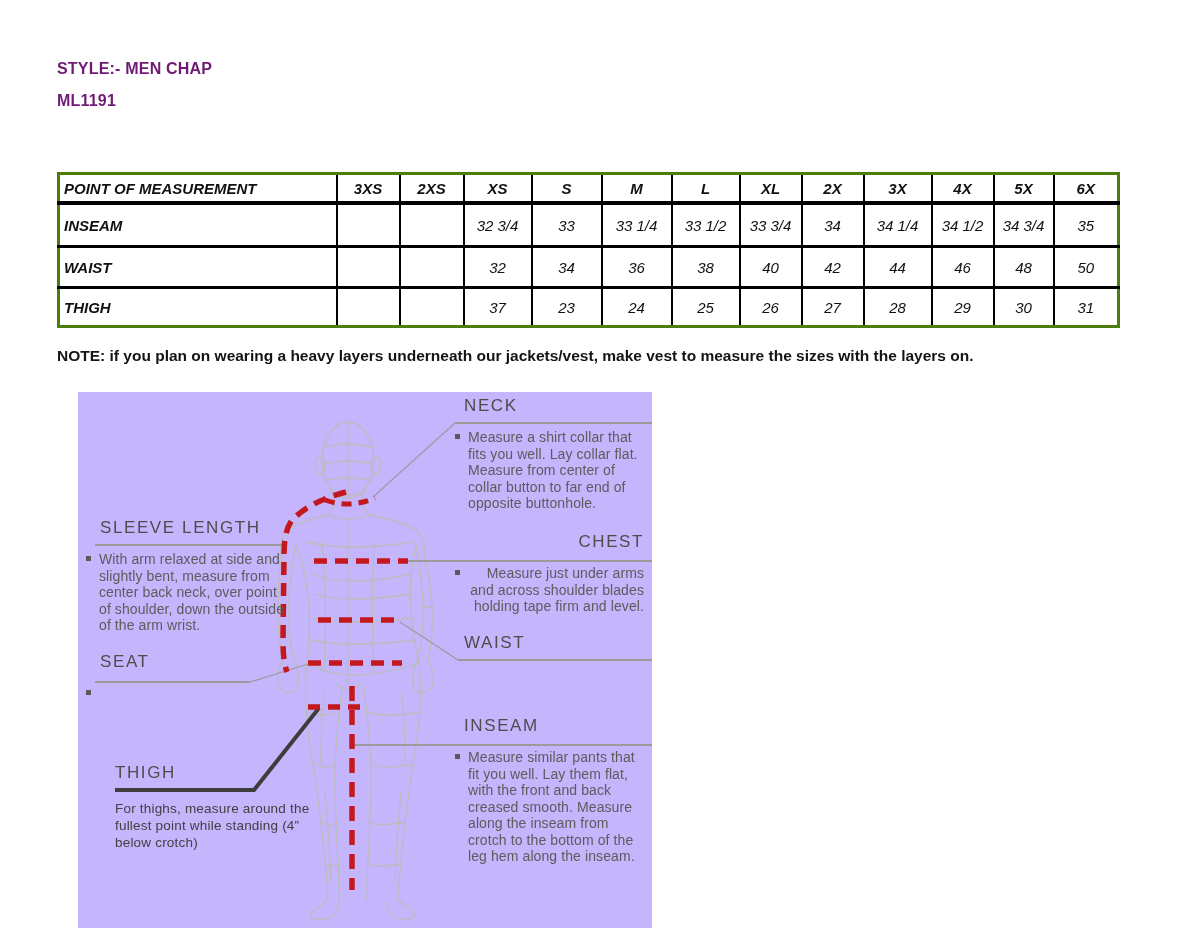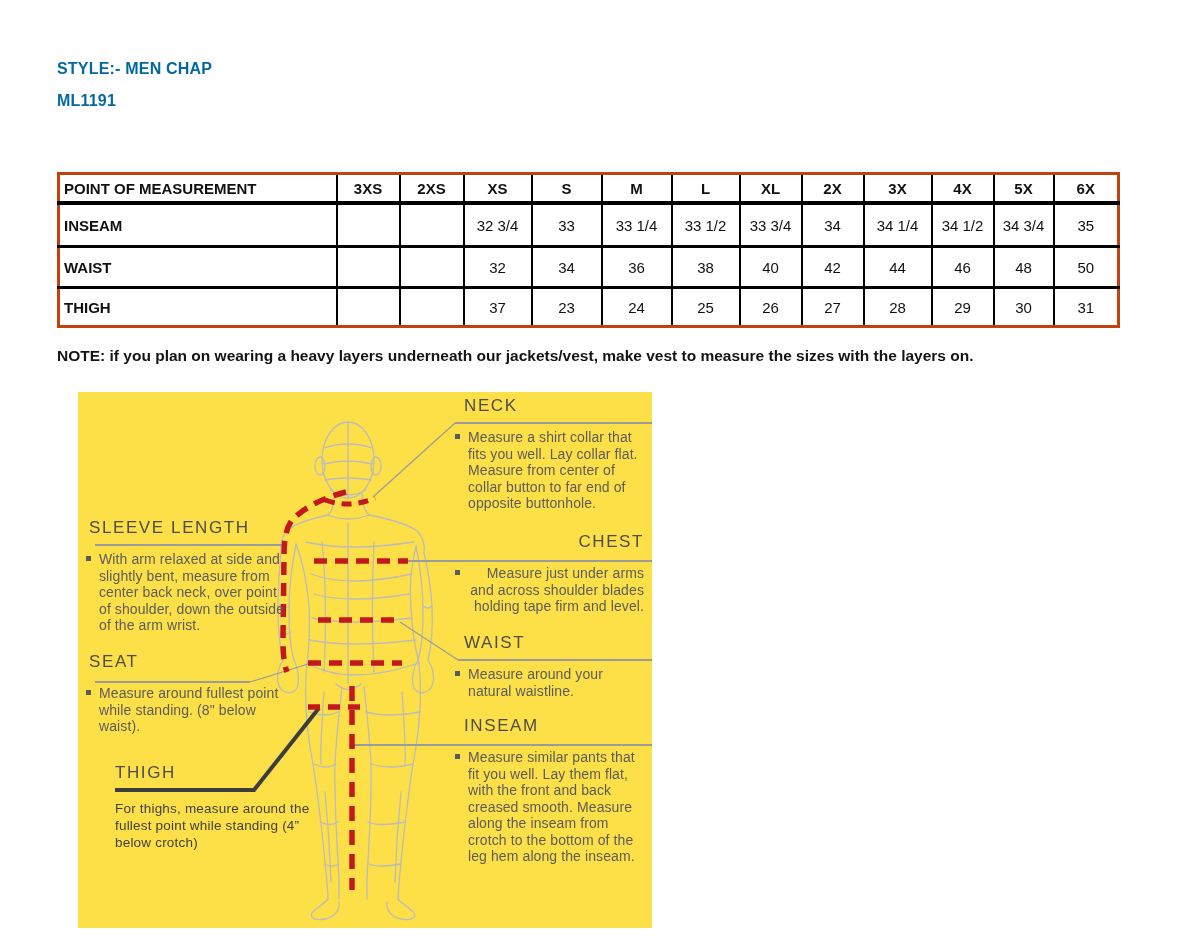--- a/index.html
+++ b/index.html
@@ -1,46 +1,47 @@
 <!DOCTYPE html>
 <html><head>
 <meta charset="utf-8">
 <style>
   html,body{margin:0;padding:0;}
   body{
     width:1200px;height:948px;position:relative;background:#ffffff;
     font-family:"Liberation Sans", sans-serif;color:#1a1a1a;overflow:hidden;
   }
   
-  .doc-line{position:absolute;left:57px;font-weight:bold;font-size:16px;letter-spacing:.2px;color:#0369a1;}
+  .doc-line{position:absolute;left:57px;font-weight:bold;font-size:16px;letter-spacing:.2px;color:#701a75;}
   #style-label{top:60px;}
   #style-code{top:92px;}
   
   #size-table{
     position:absolute;left:57px;top:172px;width:1060px;
     border-collapse:collapse;table-layout:fixed;
-    border:3px solid #c2410c;
+    border:3px solid #4d7c0f;
+    font-style:italic;
   }
   #size-table td{
     border:2px solid #000;font-size:15px;text-align:center;padding:0;
     color:#111;overflow:hidden;white-space:nowrap;
   }
   #size-table thead td{height:26px;font-weight:bold;border-bottom:4px solid #000;}
   #size-table tbody td{border-top-width:3px;text-align:center;}
   #size-table tbody tr:nth-child(1) td{height:40px;}
   #size-table tbody tr:nth-child(2) td{height:38px;}
   #size-table tbody tr:nth-child(3) td{height:36px;}
   #size-table td.rowlabel{text-align:left;padding-left:4px;font-weight:bold;}
   #size-table thead td.rowlabel{padding-left:4px;}
   tr[data-row="inseam"] td:nth-child(9),
   tr[data-row="inseam"] td:nth-child(13){text-align:left;padding-left:8px;}
   
   #note-line{position:absolute;left:57px;top:347px;width:960px;font-weight:bold;font-size:15.5px;color:#141414;}
   
-  #diagram{position:absolute;left:78px;top:392px;width:574px;height:536px;background:#fde047;}
+  #diagram{position:absolute;left:78px;top:392px;width:574px;height:536px;background:#c4b5fd;}
   #diagram svg{position:absolute;left:0;top:0;}
   .section{position:absolute;}
   .section h3{
     margin:0;font-size:17px;line-height:20px;font-weight:normal;
     color:#4d4d4d;letter-spacing:1.6px;
   }
   .section .body{
     position:relative;margin-top:13px;font-size:14px;line-height:16.5px;
     color:#5c5c5c;letter-spacing:.1px;
   }
@@ -49,21 +50,21 @@
   #sec-neck  {left:374px;top:4px;  width:192px;}
   #sec-chest {left:374px;top:140px;width:192px;text-align:right;}
   #sec-waist {left:374px;top:241px;width:192px;}
   #sec-inseam{left:374px;top:324px;width:200px;}
   #sec-neck h3,#sec-chest h3,#sec-waist h3,#sec-inseam h3{margin-left:12px;}
   #sec-neck .body,#sec-chest .body,#sec-waist .body,#sec-inseam .body{margin-left:16px;width:176px;}
   
   #sec-sleeve{left:10px;top:126px;width:202px;}
   #sec-seat  {left:10px;top:260px;width:190px;}
   #sec-thigh {left:30px;top:371px;width:216px;}
-  #sec-sleeve h3,#sec-seat h3{margin-left:1px;}
+  #sec-sleeve h3,#sec-seat h3{margin-left:12px;}
   #sec-sleeve .body,#sec-seat .body{margin-left:11px;width:186px;}
   #sec-thigh h3{margin-left:7px;}
   #sec-thigh .body{
     margin-left:7px;margin-top:17px;width:200px;
     font-size:13.5px;line-height:17px;color:#414141;letter-spacing:.2px;
   }
 </style>
 </head>
 <body>
 
@@ -248,24 +249,20 @@
   <div class="section" id="sec-chest">
     <h3>CHEST</h3>
     <div class="body">
       <span class="bullet"></span>
       <span>Measure just under arms and across shoulder blades holding tape firm and level.</span>
     </div>
   </div>
 
   <div class="section" id="sec-waist">
     <h3>WAIST</h3>
-    <div class="body">
-      <span class="bullet"></span>
-      <span>Measure around your natural waistline.</span>
-    </div>
   </div>
 
   <div class="section" id="sec-inseam">
     <h3>INSEAM</h3>
     <div class="body">
       <span class="bullet"></span>
       <span>Measure similar pants that fit you well. Lay them flat, with the front and back creased smooth. Measure along the inseam from crotch to the bottom of the leg hem along the inseam.</span>
     </div>
   </div>
 
@@ -274,21 +271,20 @@
     <div class="body">
       <span class="bullet"></span>
       <span>With arm relaxed at side and slightly bent, measure from center back neck, over point of shoulder, down the outside of the arm wrist.</span>
     </div>
   </div>
 
   <div class="section" id="sec-seat">
     <h3>SEAT</h3>
     <div class="body">
       <span class="bullet"></span>
-      <span>Measure around fullest point while standing. (8" below waist).</span>
     </div>
   </div>
 
   <div class="section" id="sec-thigh">
     <h3>THIGH</h3>
     <div class="body">
       <span>For thighs, measure around the fullest point while standing (4” below crotch)</span>
     </div>
   </div>
 

